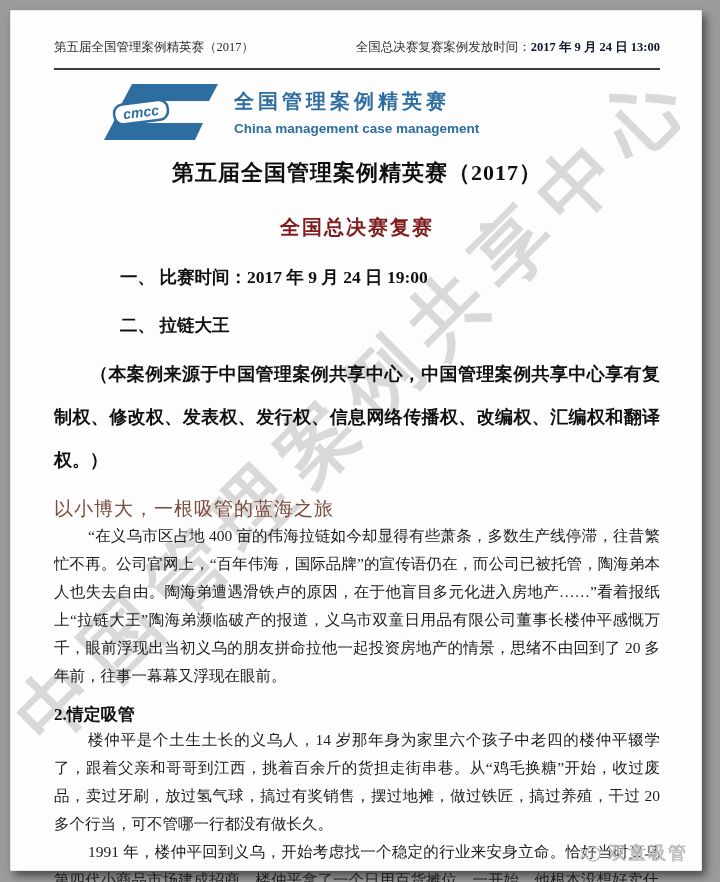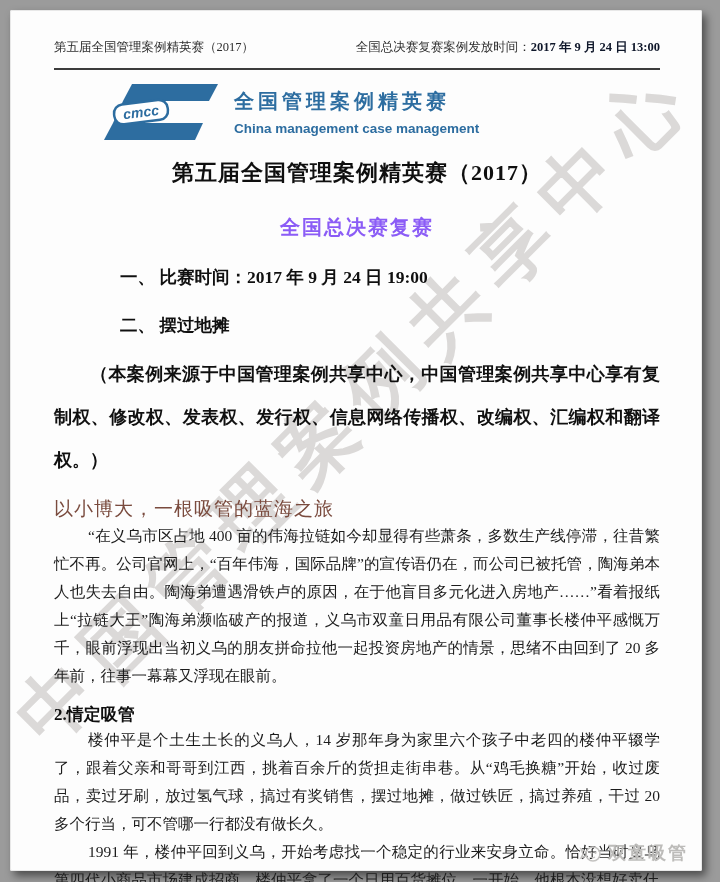--- a/index.html
+++ b/index.html
@@ -42,21 +42,21 @@
   .logo-en{
     font-family:"Liberation Sans","DejaVu Sans",sans-serif;
     font-size:13.5px;font-weight:700;color:#2d6da0;margin-top:6px;
   }
   .doc-title{
     margin-top:16px;text-align:center;
     font-size:22px;font-weight:700;color:#0f0f0f;letter-spacing:1px;
   }
   .doc-subtitle{
     margin-top:26px;text-align:center;
-    font-size:20px;font-weight:700;color:#8b5cf6;letter-spacing:2px;
+    font-size:20px;font-weight:700;color:#7f1d1d;letter-spacing:2px;
   }
   .list-item{
     margin-top:24px;padding-left:66px;
     font-size:17.5px;font-weight:700;color:#101010;
   }
   .copyright-note{
     margin-top:16px;font-size:18px;font-weight:700;color:#101010;
     line-height:43px;text-indent:2em;text-align:justify;
   }
   .case-title{
@@ -109,21 +109,21 @@
         <div class="logo-en">China management case management</div>
       </div>
     </div>
 
     <div class="doc-title">第五届全国管理案例精英赛（2017）</div>
 
     <div class="doc-subtitle">全国总决赛复赛</div>
 
     <div class="list-item">一、 比赛时间：2017 年 9 月 24 日 19:00</div>
 
-    <div class="list-item">二、 摆过地摊</div>
+    <div class="list-item">二、 拉链大王</div>
 
     <div class="copyright-note">（本案例来源于中国管理案例共享中心，中国管理案例共享中心享有复制权、修改权、发表权、发行权、信息网络传播权、改编权、汇编权和翻译权。）</div>
 
     <div class="case-title">以小博大，一根吸管的蓝海之旅</div>
 
 
     <p class="body-para">“在义乌市区占地 400 亩的伟海拉链如今却显得有些萧条，多数生产线停滞，往昔繁忙不再。公司官网上，“百年伟海，国际品牌”的宣传语仍在，而公司已被托管，陶海弟本人也失去自由。陶海弟遭遇滑铁卢的原因，在于他盲目多元化进入房地产……”看着报纸上“拉链大王”陶海弟濒临破产的报道，义乌市双童日用品有限公司董事长楼仲平感慨万千，眼前浮现出当初义乌的朋友拼命拉他一起投资房地产的情景，思绪不由回到了 20 多年前，往事一幕幕又浮现在眼前。</p>
 
     <div class="section-heading">2.情定吸管</div>
 

